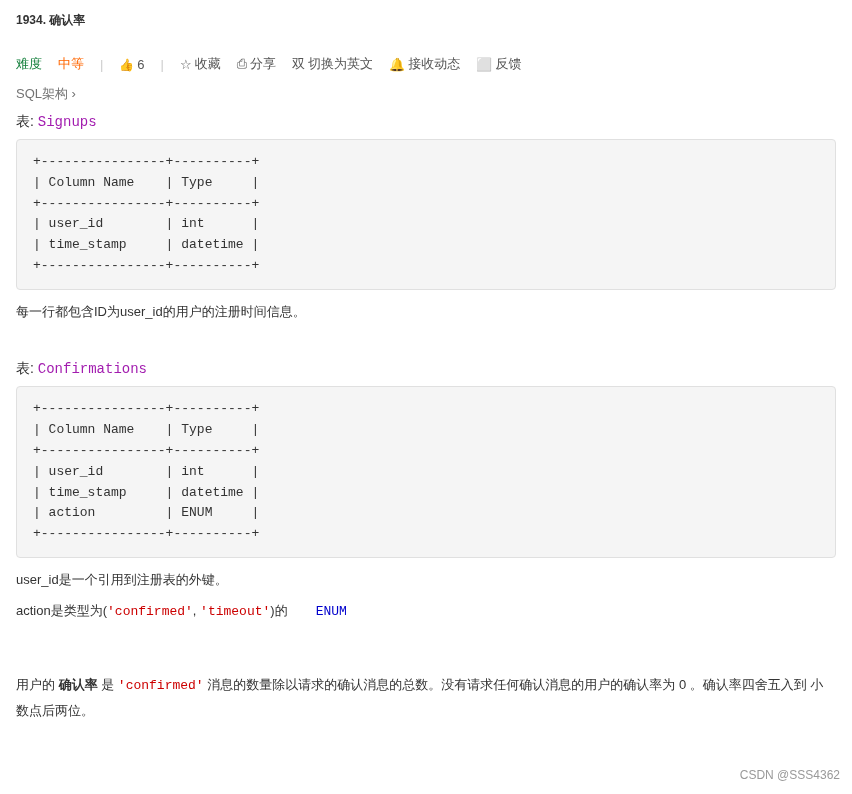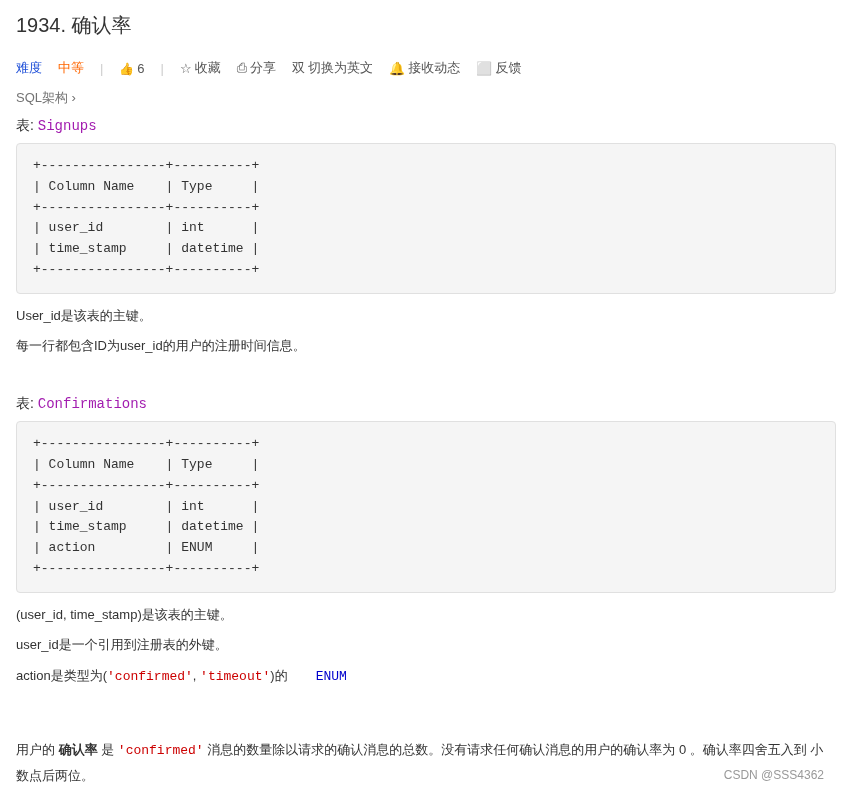--- a/index.html
+++ b/index.html
@@ -6,34 +6,34 @@
     body {
       font-family: 'Microsoft YaHei', '微软雅黑', Arial, sans-serif;
       font-size: 14px;
       color: #333;
       background: #fff;
       padding: 12px 16px;
       width: 852px;
       min-height: 794px;
     }
     .page-title {
-      font-size: 20px;
-      font-weight: normal;
+      font-size: 12px;
+      font-weight: bold;
       color: #333;
-      margin-bottom: 20px;
+      margin-bottom: 26px;
     }
     .toolbar {
       display: flex;
       align-items: center;
       gap: 16px;
       margin-bottom: 12px;
       font-size: 13px;
       color: #555;
     }
-    .toolbar .difficulty-label { color: #1d4ed8; }
+    .toolbar .difficulty-label { color: #15803d; }
     .toolbar .difficulty-value { color: #ff6600; font-weight: normal; }
     .toolbar .action-item {
       display: flex;
       align-items: center;
       gap: 3px;
       color: #555;
       cursor: pointer;
     }
     .breadcrumb {
       font-size: 13px;
@@ -84,21 +84,21 @@
     }
     .highlight-bold { font-weight: bold; }
     .highlight-code {
       font-family: 'Courier New', Courier, monospace;
       color: #cc0000;
       text-align: center;
     }
     .csdn-watermark {
       position: fixed;
       bottom: 12px;
-      right: 28px;
+      right: 12px;
       font-size: 12px;
       color: #999;
     }
     .icon-thumb::before { content: '👍'; font-size: 12px; }
     .icon-star::before { content: '☆'; }
     .separator { color: #ccc; }
   </style>
 </head>
 <body>
 
@@ -140,38 +140,36 @@
 <div class="section">
   <div class="table-label">
     表: <span class="table-name">Signups</span>
   </div>
   <div class="code-block">+----------------+----------+
 | Column Name    | Type     |
 +----------------+----------+
 | user_id        | int      |
 | time_stamp     | datetime |
 +----------------+----------+</div>
-  <div class="description">User_id是该表的主键。</div>
   <div class="description">每一行都包含ID为user_id的用户的注册时间信息。</div>
 </div>
 
 <div class="divider"></div>
 
 <div class="section">
   <div class="table-label">
     表: <span class="table-name">Confirmations</span>
   </div>
   <div class="code-block">+----------------+----------+
 | Column Name    | Type     |
 +----------------+----------+
 | user_id        | int      |
 | time_stamp     | datetime |
 | action         | ENUM     |
 +----------------+----------+</div>
-  <div class="description">(user_id, time_stamp)是该表的主键。</div>
   <div class="description">user_id是一个引用到注册表的外键。</div>
   <div class="description">
     action是类型为(<span class="highlight-code">'confirmed'</span>,  <span class="highlight-code">'timeout'</span>)的<span style="color:#0000cc;font-family:'Courier New',Courier,monospace;padding-left:28px;">ENUM</span>
   </div>
 </div>
 
 <div class="bottom-desc">
   <br>
   用户的 <span class="highlight-bold">确认率</span> 是 <span class="highlight-code">'confirmed'</span> 消息的数量除以请求的确认消息的总数。没有请求任何确认消息的用户的确认率为 0 。确认率四舍五入到 小数点后两位。
 </div>

